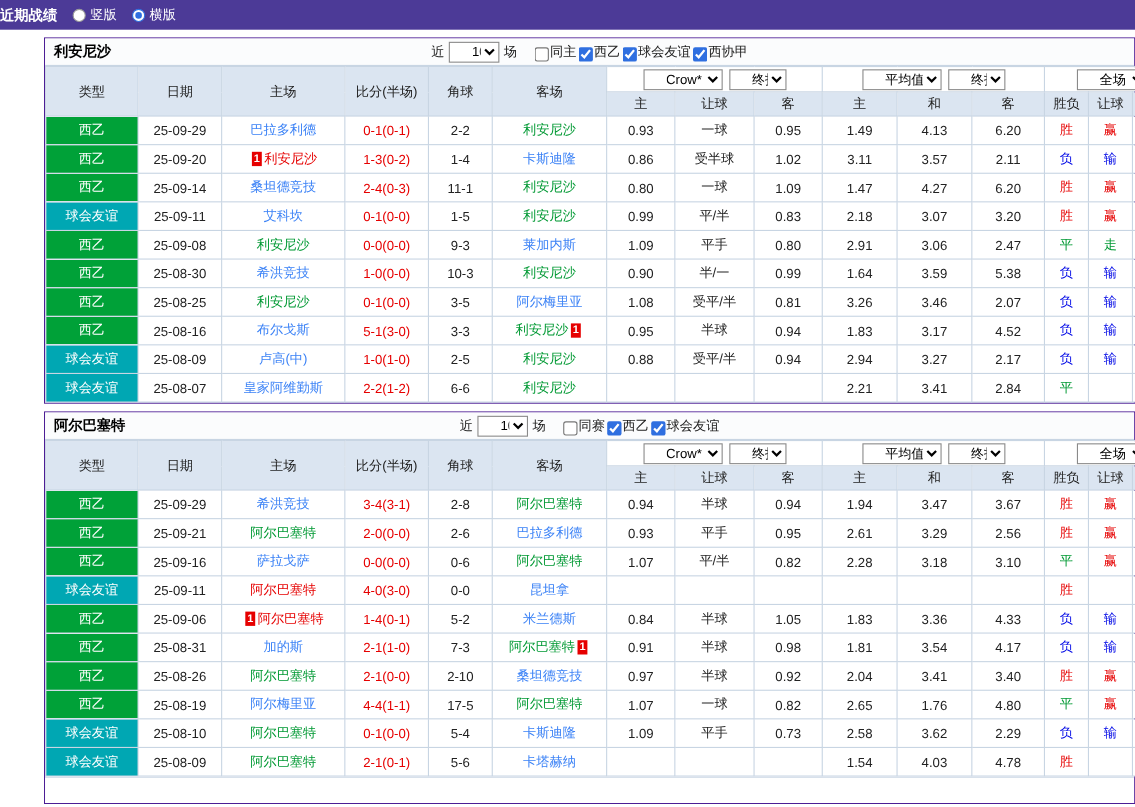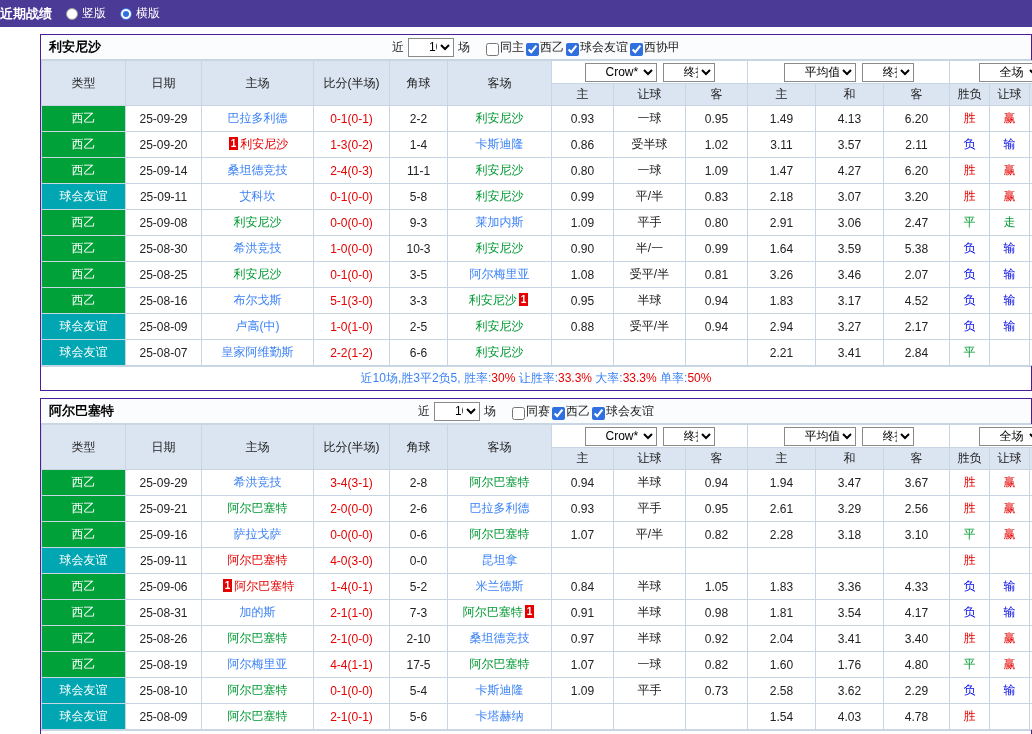--- a/index.html
+++ b/index.html
@@ -174,21 +174,21 @@
             <td>6.20</td>
             <td class="c-red">胜</td>
             <td class="c-red">赢</td>
             <td class="c-red">大</td>
           </tr>
           <tr>
             <td class="type-cell type-teal">球会友谊</td>
             <td>25-09-11</td>
             <td class="team-cell"><span class="c-black">艾科坎</span></td>
             <td class="c-red score-cell">0-1(0-0)</td>
-            <td>5-8</td>
+            <td>1-5</td>
             <td class="team-cell"><span class="c-green">利安尼沙</span></td>
             <td>0.99</td>
             <td>平/半</td>
             <td>0.83</td>
             <td>2.18</td>
             <td>3.07</td>
             <td>3.20</td>
             <td class="c-red">胜</td>
             <td class="c-red">赢</td>
             <td class="c-blue">小</td>
@@ -290,21 +290,20 @@
             <td></td>
             <td>2.21</td>
             <td>3.41</td>
             <td>2.84</td>
             <td class="c-green">平</td>
             <td class="c-black"></td>
             <td class="c-black"></td>
           </tr>
         </tbody>
       </table>
-      <div class="summary"><span class="c-black">近10场,胜3平2负5, 胜率:</span><span class="c-red">30%</span><span class="c-black"> 让胜率:</span><span class="c-red">33.3%</span><span class="c-black"> 大率:</span><span class="c-red">33.3%</span><span class="c-black"> 单率:</span><span class="c-red">50%</span></div>
     </section>
     <section class="team-section">
       <div class="team-row">
         <span class="team-name">阿尔巴塞特</span>
         <div class="filters">
           <span>近</span>
           <select class="sel count-sel"><option>10</option></select>
           <span>场</span>
           <span class="gap"></span>
           <label class="cb">
@@ -486,21 +485,21 @@
           <tr>
             <td class="type-cell type-green">西乙</td>
             <td>25-08-19</td>
             <td class="team-cell"><span class="c-black">阿尔梅里亚</span></td>
             <td class="c-red score-cell">4-4(1-1)</td>
             <td>17-5</td>
             <td class="team-cell"><span class="c-green">阿尔巴塞特</span></td>
             <td>1.07</td>
             <td>一球</td>
             <td>0.82</td>
-            <td>1.60</td>
+            <td>2.65</td>
             <td>1.76</td>
             <td>4.80</td>
             <td class="c-green">平</td>
             <td class="c-red">赢</td>
             <td class="c-red">大</td>
           </tr>
           <tr>
             <td class="type-cell type-teal">球会友谊</td>
             <td>25-08-10</td>
             <td class="team-cell"><span class="c-green">阿尔巴塞特</span></td>

